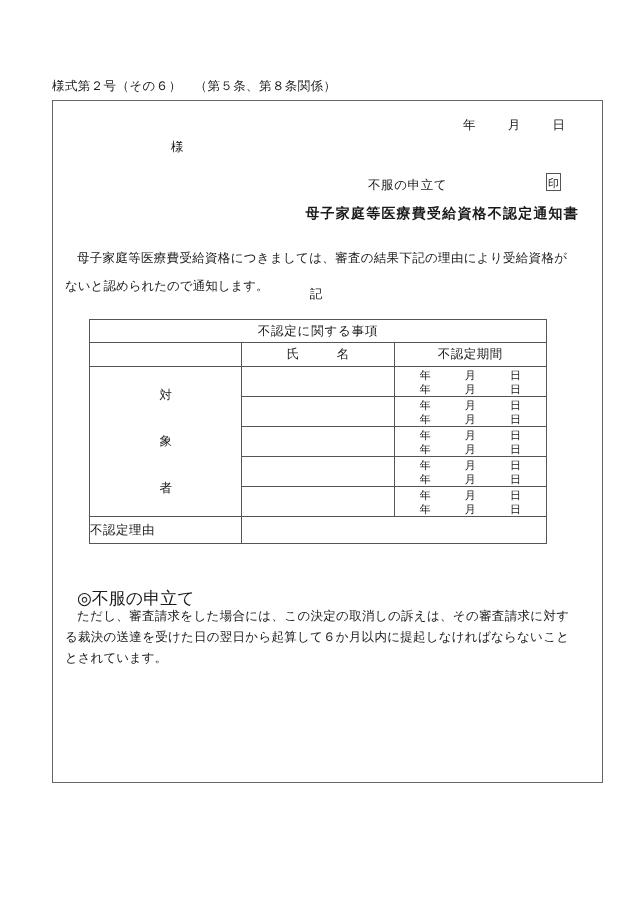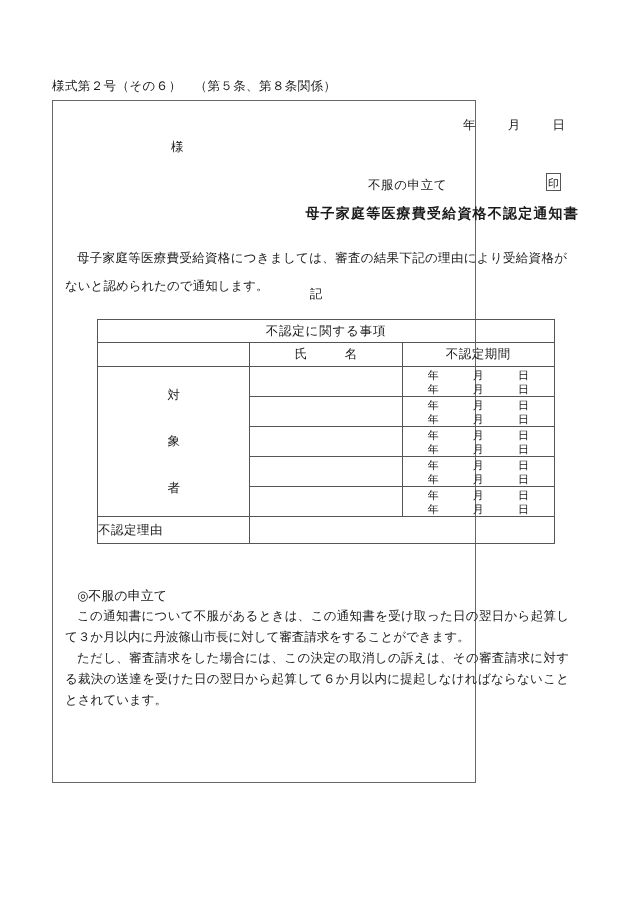--- a/index.html
+++ b/index.html
@@ -31,21 +31,21 @@
     font-size: 12.5px;
     letter-spacing: 0.4px;
     white-space: nowrap;
   }
 
   
   .frame {
     position: absolute;
     left: 52px;
     top: 100px;
-    width: 424px;
+    width: 551px;
     height: 683px;
     border: 1px solid #666;
     box-sizing: border-box;
     text-decoration: underline;
   }
 
   .inner {
     position: absolute;
     left: 0; top: 0;
     width: 526px;
@@ -129,21 +129,20 @@
   .tbl-wrap {
     position: absolute;
     left: 36px;
     top: 218px;
     width: 458px;
   }
   table.form-table {
     border-collapse: collapse;
     width: 458px;
     table-layout: fixed;
-    margin-left: 8px;
   }
   table.form-table td,
   table.form-table th {
     border: 1px solid #555;
     font-weight: normal;
     font-size: 12.5px;
     padding: 0;
     vertical-align: middle;
   }
   .th-span {
@@ -208,21 +207,21 @@
     left: 12px;
     top: 447px;
     font-size: 12.5px;
   }
 
   
   .appeal-head {
     position: absolute;
     left: 12px;
     top: 486px;
-    font-size: 13px;
+    font-size: 17px;
     text-indent: 12px;
   }
   .appeal-body {
     position: absolute;
     left: 12px;
     top: 505px;
     width: 504px;
     font-size: 12.5px;
     line-height: 21px;
     text-align: justify;
@@ -375,19 +374,18 @@
               <td class="reason-cell" colspan="2"></td>
             </tr>
           </tbody>
         </table>
       </div>
 
 
       <div class="appeal-head">◎不服の申立て</div>
 
       <div class="appeal-body">
-        <p>この通知書について不服があるときは、この通知書を受け取った日の翌日から起算して３か月以内に丹波篠山市長に対して審査請求をすることができます。</p>
         <p>ただし、審査請求をした場合には、この決定の取消しの訴えは、その審査請求に対する裁決の送達を受けた日の翌日から起算して６か月以内に提起しなければならないこととされています。</p>
       </div>
 
     </div>
   </div>
 </div>
 
 </body></html>

